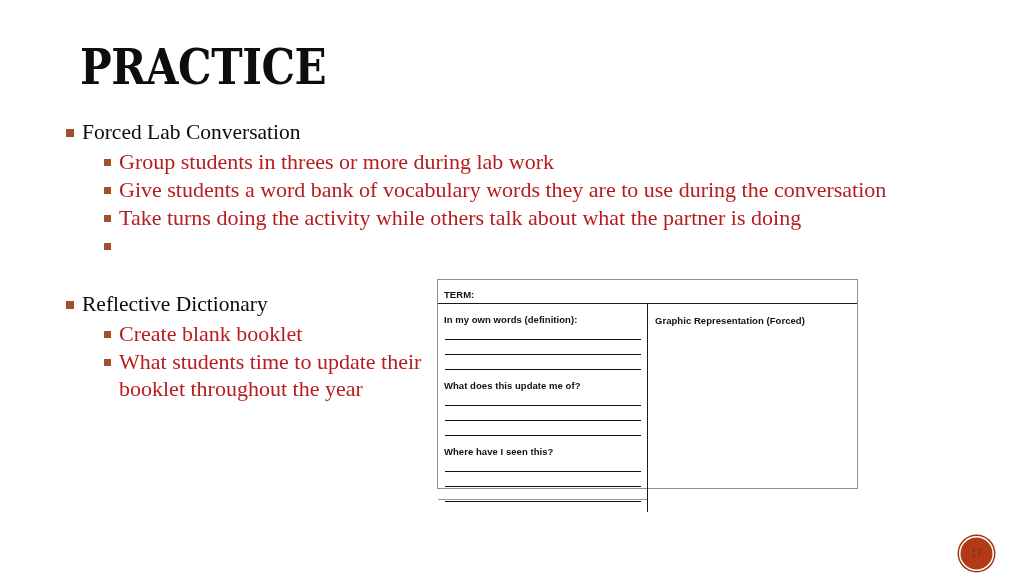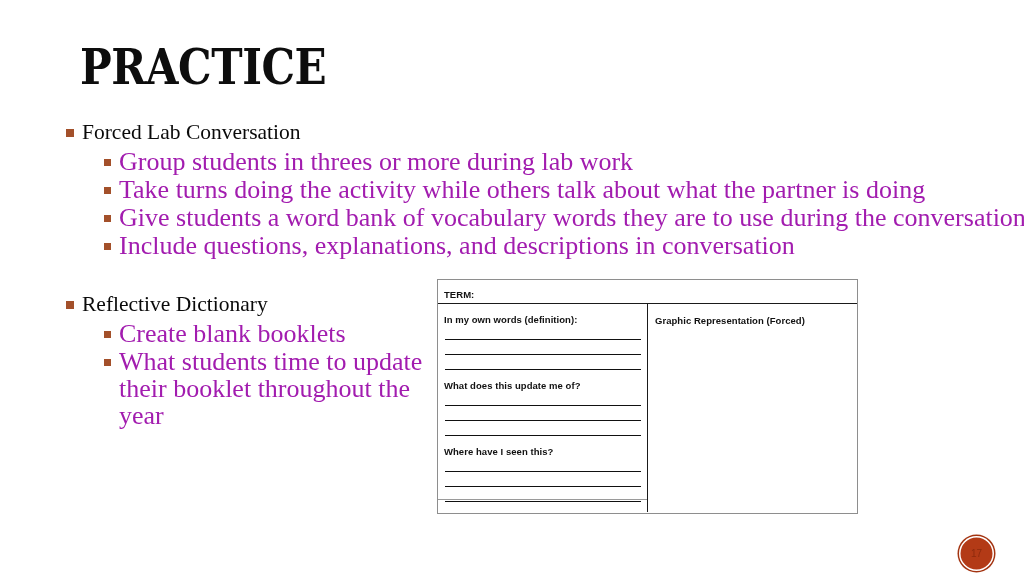--- a/index.html
+++ b/index.html
@@ -73,44 +73,44 @@
     margin-bottom: 1px;
   }
   .lvl2 .marker {
     width: 15px;
     flex: 0 0 15px;
     font-size: 8px;
     line-height: 27px;
     color: #a3502a;
   }
   .lvl2 .btext {
-    font-size: 26px;
+    font-size: 22px;
     line-height: 27px;
-    color: #a21caf;
+    color: #b91c1c;
   }
   .lvl2.nowrap .btext { white-space: nowrap; }
   .lvl2.wrapped .btext { width: 312px; }
 
   .marker .sq {
     display: inline-block;
     vertical-align: middle;
     background: #a3502a;
   }
   .lvl1 .marker .sq { width: 8px; height: 8px; }
   .lvl2 .marker .sq { width: 7px; height: 7px; }
 
   .section-gap { height: 30px; }
 
   
   #worksheet {
     position: absolute;
     left: 437px;
     top: 279px;
     width: 421px;
-    height: 235px;
+    height: 210px;
     box-sizing: border-box;
     border: 1.5px solid #8e8e8e;
     background: #ffffff;
     font-family: "Liberation Sans", "DejaVu Sans", sans-serif;
   }
   .ws-term-row {
     height: 24px;
     box-sizing: border-box;
     border-bottom: 1.5px solid #1a1a1a;
     padding: 4px 0 0 6px;
@@ -189,41 +189,40 @@
     <span class="marker"><span class="sq"></span></span>
     <span class="btext">Forced Lab Conversation</span>
   </div>
 
   <div class="bullet-row lvl2 nowrap">
     <span class="marker"><span class="sq"></span></span>
     <span class="btext">Group students in threes or more during lab work</span>
   </div>
   <div class="bullet-row lvl2 nowrap">
     <span class="marker"><span class="sq"></span></span>
+    <span class="btext">Give students a word bank of vocabulary words they are to use during the conversation</span>
+  </div>
+  <div class="bullet-row lvl2 nowrap">
+    <span class="marker"><span class="sq"></span></span>
     <span class="btext">Take turns doing the activity while others talk about what the partner is doing</span>
   </div>
   <div class="bullet-row lvl2 nowrap">
     <span class="marker"><span class="sq"></span></span>
-    <span class="btext">Give students a word bank of vocabulary words they are to use during the conversation</span>
-  </div>
-  <div class="bullet-row lvl2 nowrap">
-    <span class="marker"><span class="sq"></span></span>
-    <span class="btext">Include questions, explanations, and descriptions in conversation</span>
   </div>
 
   <div class="section-gap"></div>
 
   <div class="bullet-row lvl1">
     <span class="marker"><span class="sq"></span></span>
     <span class="btext">Reflective Dictionary</span>
   </div>
 
   <div class="bullet-row lvl2 nowrap">
     <span class="marker"><span class="sq"></span></span>
-    <span class="btext">Create blank booklets</span>
+    <span class="btext">Create blank booklet</span>
   </div>
   <div class="bullet-row lvl2 wrapped">
     <span class="marker"><span class="sq"></span></span>
     <span class="btext">What students time to update their booklet throughout the year</span>
   </div>
 
 </div>
 
 <div id="worksheet">
 

